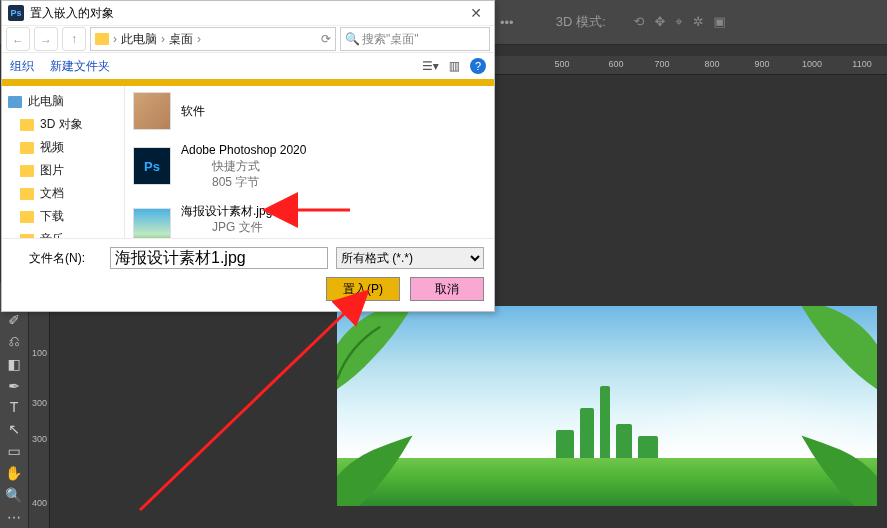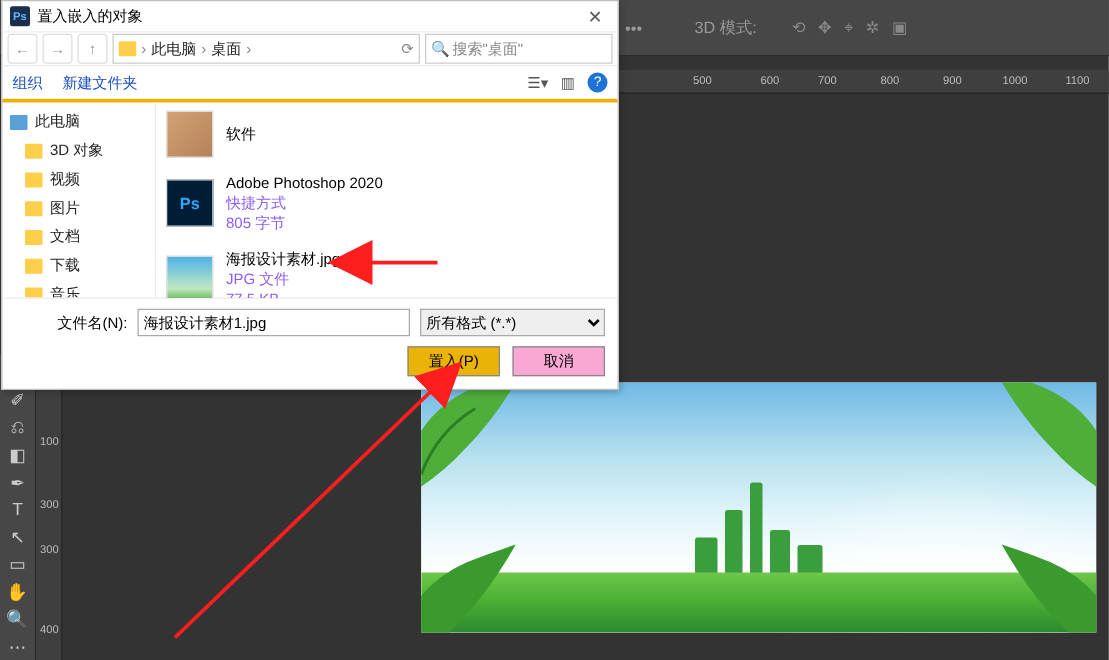--- a/index.html
+++ b/index.html
@@ -167,21 +167,21 @@
   .nav-btn{width:22px;height:22px;border:1px solid #ddd;border-radius:3px;display:flex;align-items:center;justify-content:center;color:#999;}
   .addr {
     flex:1;height:22px;border:1px solid #ccc;background:#fff;display:flex;align-items:center;padding:0 4px;gap:4px;color:#222;
   }
   .addr .fold{width:14px;height:12px;background:#ffcf4b;border-radius:1px;}
   .addr .sep{color:#888;}
   .searchbox {
     width:140px;height:22px;border:1px solid #ccc;display:flex;align-items:center;color:#888;padding:0 4px;gap:2px;
   }
   .dlg-toolbar {
-    height:26px;display:flex;align-items:center;padding:0 8px;gap:16px;border-bottom:3px solid #eab308;
+    height:26px;display:flex;align-items:center;padding:0 8px;gap:16px;border-bottom:7px solid #eab308;
     color:#1a4fbf;
   }
   .dlg-toolbar .spacer{flex:1;}
   .dlg-toolbar .righticons{display:flex;gap:10px;align-items:center;color:#555;}
   .qmark{width:16px;height:16px;border-radius:50%;background:#1e73d6;color:#fff;display:flex;align-items:center;justify-content:center;font-size:11px;}
 
   .dlg-body {
     flex:1;display:flex;min-height:0;
   }
   .navpane {
@@ -197,30 +197,30 @@
   .filelist {
     flex:1;overflow:auto;
   }
   .row{display:flex;gap:10px;padding:6px 8px;align-items:center;}
   .thumb{width:36px;height:36px;flex-shrink:0;display:flex;align-items:center;justify-content:center;border:1px solid #ddd;background:#fff;}
   .thumb.face{background:linear-gradient(135deg,#d1a374,#b6815a);}
   .thumb.psico{background:#001d36;color:#2ea8ff;font-size:13px;font-weight:bold;}
   .thumb.land{background:linear-gradient(to bottom,#4db3e5 0%,#bfe8c2 70%,#5fad4b 100%);}
   .meta{display:flex;flex-direction:column;line-height:1.35;}
   .meta .name{color:#000;}
-  .meta .sub{color:#8b5cf6;}
+  .meta .sub{color:#737373;margin-left:31px;}
 
   .dlg-bottom{
     border-top:1px solid #eaeaea;
     padding:8px 10px 10px 10px;
     display:flex;flex-direction:column;gap:8px;
   }
   .fn-row{display:flex;align-items:center;gap:8px;}
-  .fn-row .lab{text-align:right;width:90px;}
-  .fn-row input{flex:1;height:20px;border:1px solid #aaa;padding:0 4px;font-size:12px;}
+  .fn-row .lab{text-align:center;width:90px;}
+  .fn-row input{flex:1;height:20px;border:1px solid #aaa;padding:0 4px;font-size:16px;}
   .fn-row select{width:148px;height:22px;border:1px solid #aaa;font-size:12px;}
   .btn-row{display:flex;gap:10px;justify-content:flex-end;}
   .btn{width:72px;height:22px;border:1px solid #888;background:#f9a8d4;display:flex;align-items:center;justify-content:center;cursor:default;}
   .btn.primary{background:#eab308;}
 
   
   .arrows{position:absolute;left:0;top:0;pointer-events:none;}
 </style>
 </head>
 <body>

